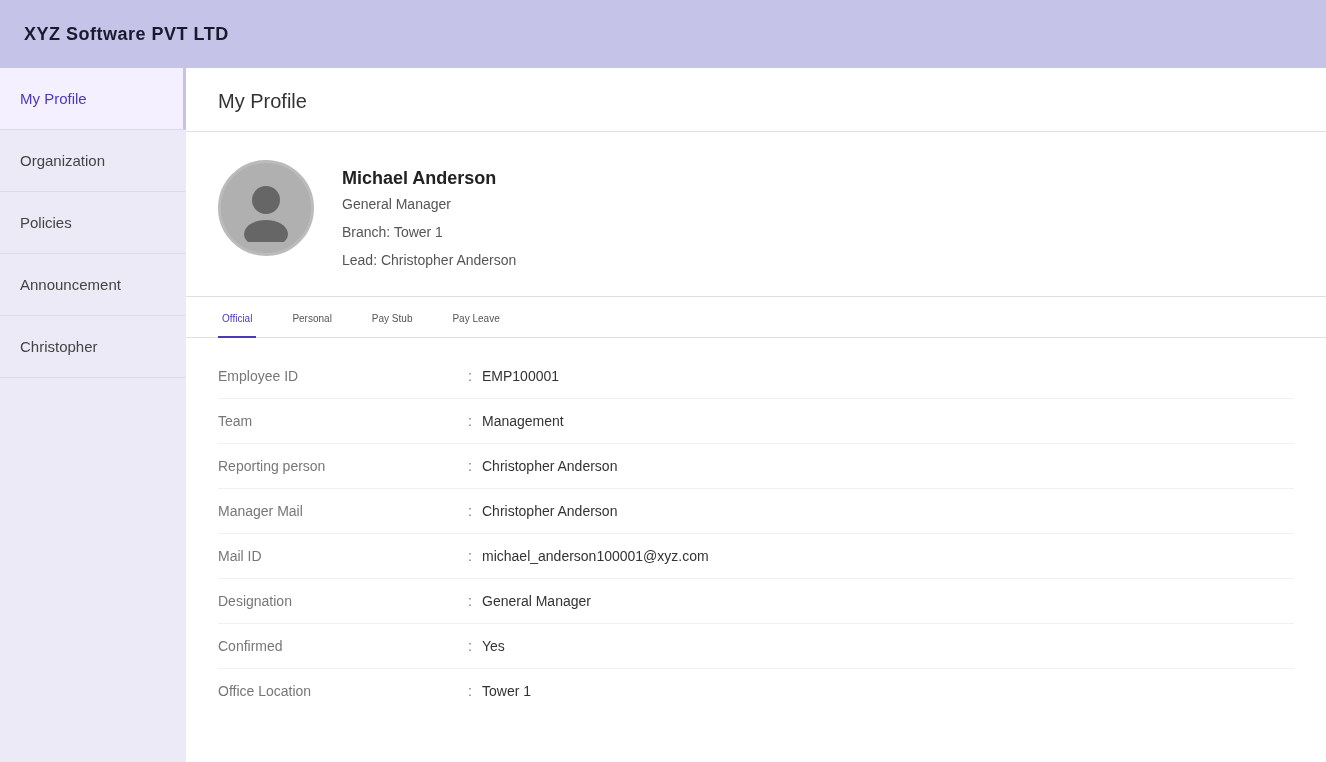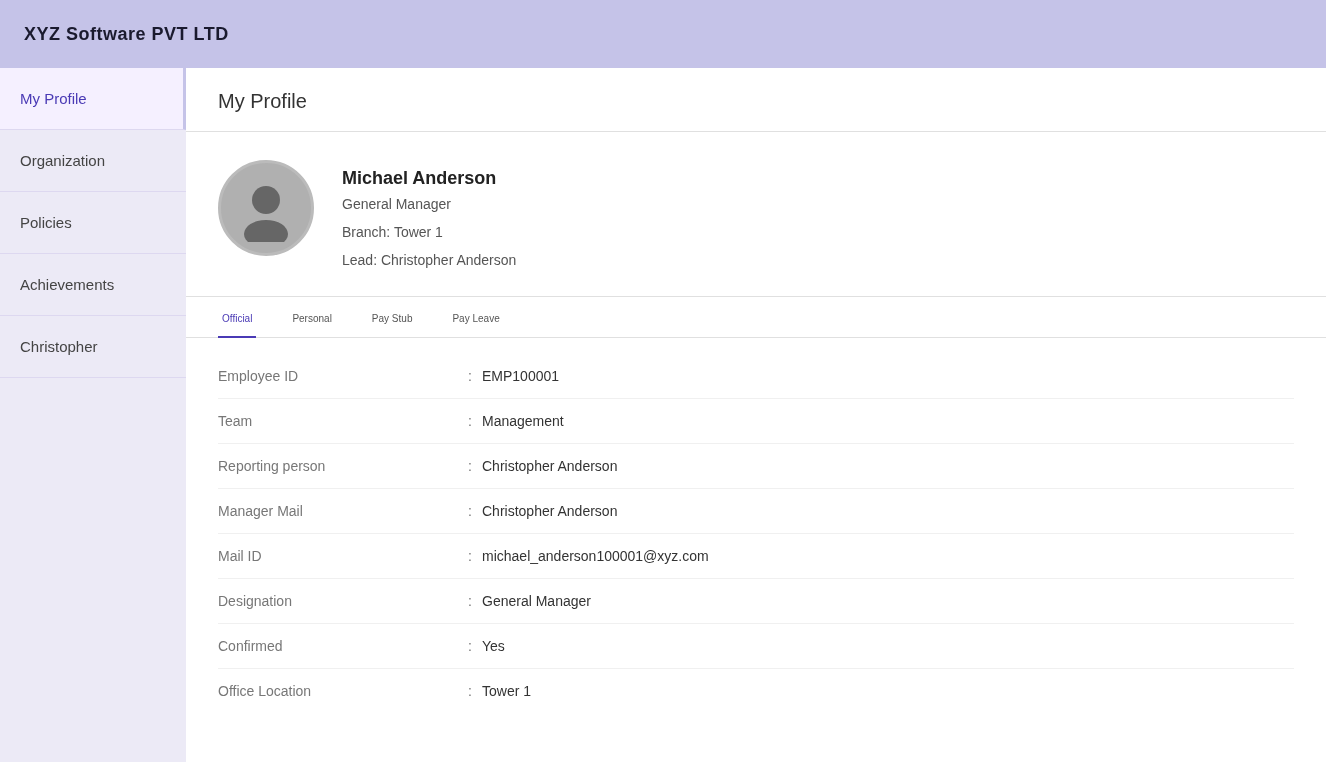--- a/index.html
+++ b/index.html
@@ -200,21 +200,21 @@
     <div class="sidebar-item active">
       <span>My Profile</span>
     </div>
     <div class="sidebar-item">
       <span>Organization</span>
     </div>
     <div class="sidebar-item">
       <span>Policies</span>
     </div>
     <div class="sidebar-item">
-      <span>Achievements</span>
+      <span>Announcement</span>
     </div>
     <div class="sidebar-item">
       <span>Christopher</span>
     </div>
   </nav>
 
   <div class="content">
 
     <div class="page-header">
       <h1 class="page-title">My Profile</h1>

